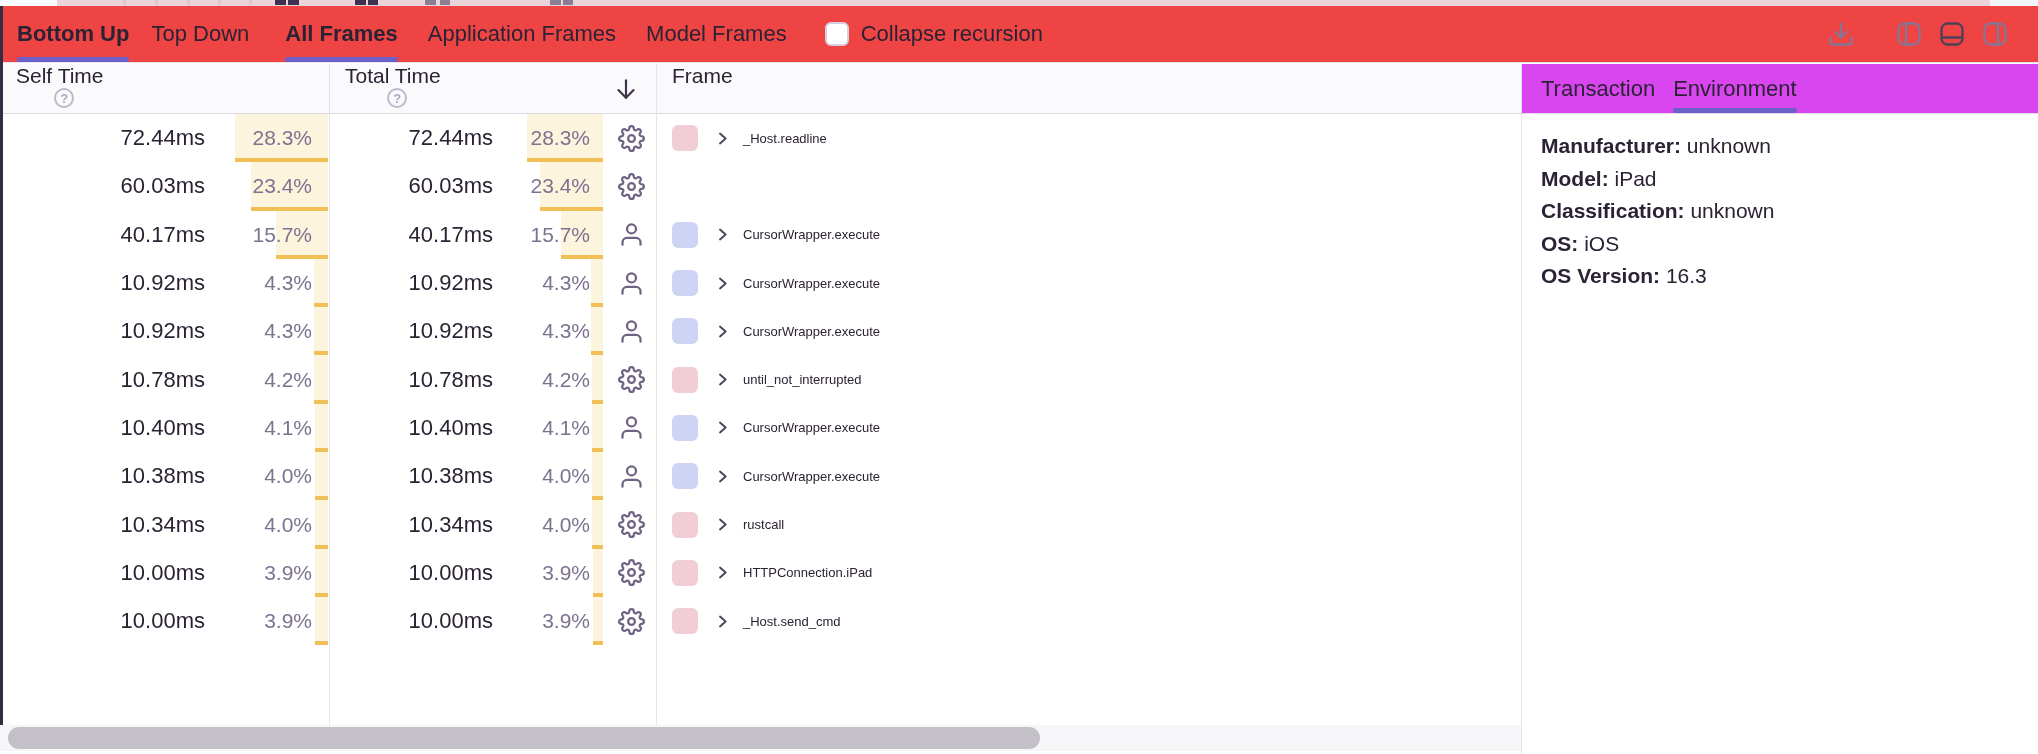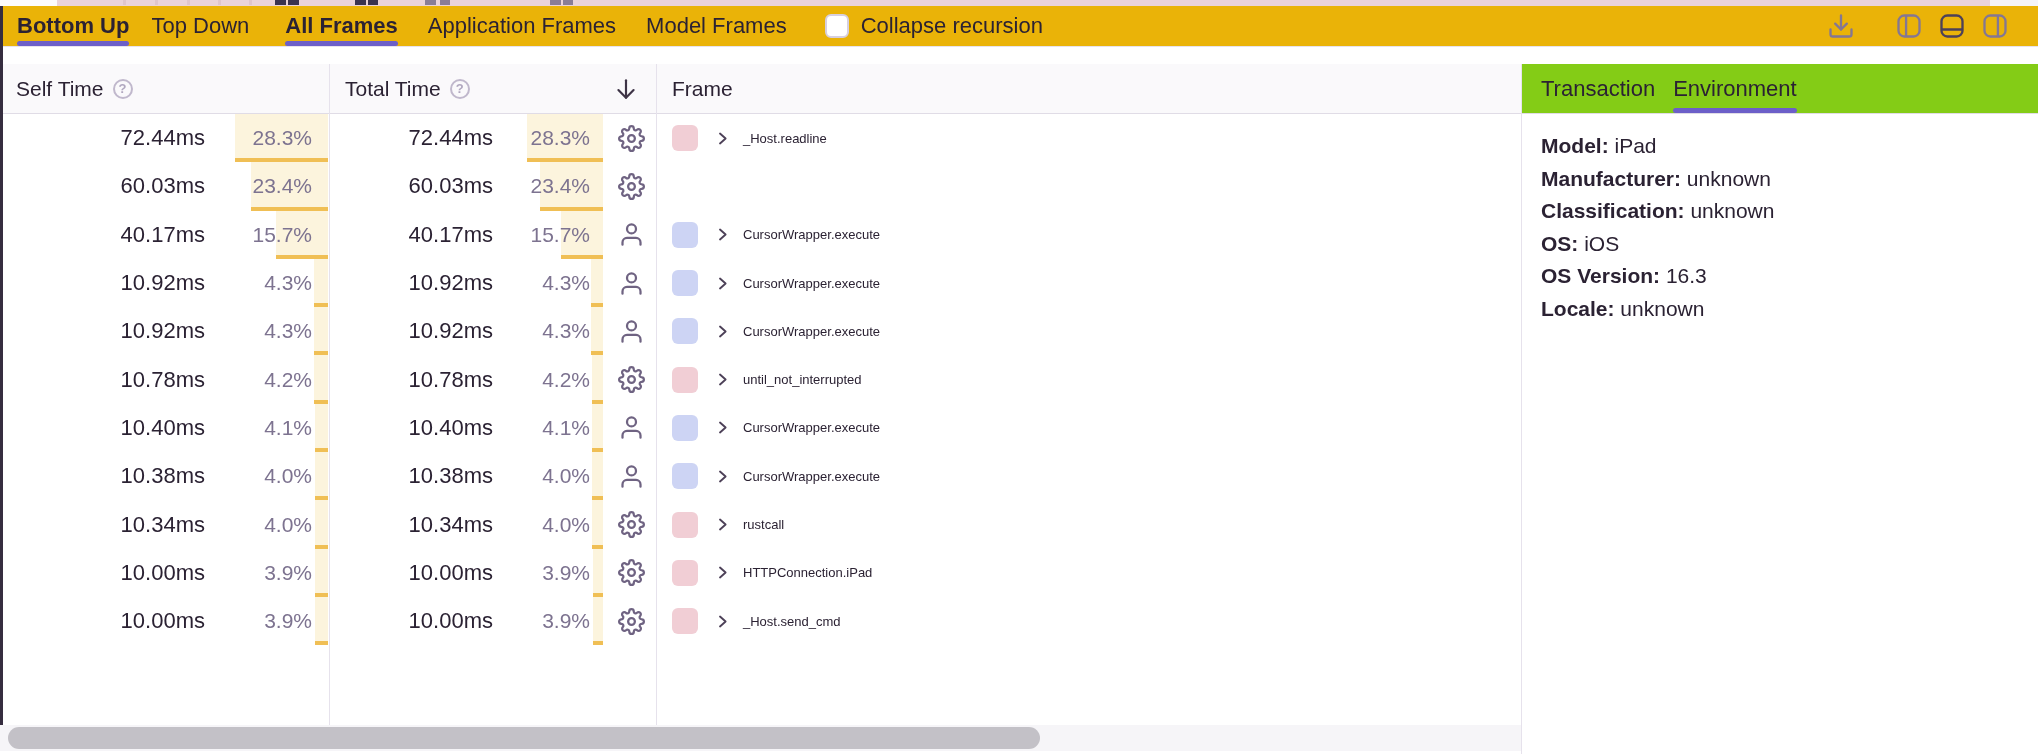--- a/index.html
+++ b/index.html
@@ -8,21 +8,21 @@
 
   
   .top-strip { position:absolute; left:0; top:0; width:2038px; height:6px; background:#ead3d9; }
   .top-strip .seg { position:absolute; top:0; height:6px; }
   .top-strip .tick { position:absolute; top:0; height:5px; }
 
   
   .left-edge { position:absolute; left:0; top:6px; width:3px; height:719px; background:#352d3f; z-index:5; }
 
   
-  .toolbar { position:absolute; left:0; top:6px; width:2038px; height:41px; background:#eab308;
+  .toolbar { position:absolute; left:0; top:6px; width:2038px; height:57px; background:#ef4444;
              border-bottom:1px solid #e7e3ec; display:flex; align-items:stretch; padding-left:17px; }
   .tab { position:relative; display:flex; align-items:center; font-size:22px; color:#2b2233;
          cursor:pointer; white-space:nowrap; }
   .tab + .tab { margin-left:22px; }
   .tabgroup { display:flex; align-items:stretch; }
   .tabgroup + .tabgroup { margin-left:36px;gap:8px; }
   .tab.active { font-weight:700; }
   .tab.active::after { content:""; position:absolute; left:0; right:0; bottom:0; height:5px;
                        background:#6c5fc8; border-radius:3px; }
   .collapse-wrap { display:flex; align-items:center; margin-left:38px; }
@@ -31,21 +31,21 @@
   .toolbar-icons { margin-left:auto; display:flex; align-items:center; padding-right:28px; gap:13px; }
   .tb-icon { width:30px; height:30px; display:flex; align-items:center; justify-content:center; cursor:pointer; }
   .tb-icon svg { stroke:#847794; }
   .tb-icon.active svg { stroke:#4d4158; }
   .tb-icon.dl { margin-right:25px; }
 
   
   .grid-head { position:absolute; left:0; top:64px; width:2038px; height:50px; background:#faf9fb;
                border-bottom:1px solid #e0dce6; }
   .h-cell { position:absolute; top:0; height:100%; display:flex; align-items:center; font-size:21px;
-            font-weight:500; color:#2b2233; }
+            font-weight:500; color:#2b2233;flex-direction:column; }
   .h-self  { left:16px; }
   .h-total { left:345px; }
   .h-frame { left:672px; }
   .help { display:inline-flex; align-items:center; justify-content:center; width:20px; height:20px;
           border:2px solid #c0b8cc; border-radius:50%; color:#b0a7bf; font-size:13px; font-weight:700;
           margin-left:9px; cursor:pointer; }
   .sort-arrow { position:absolute; right:1399px; top:12px; cursor:pointer; }
 
   
   .table-area { position:absolute; left:0; top:114px; width:1521px; height:611px; background:#fff; overflow:hidden; }
@@ -76,21 +76,21 @@
   .sq.application { background:#cdd4f4; }
   .chev { margin-left:17px; flex:0 0 auto; }
   .fname { margin-left:13px; font-size:13px; color:#2b2233; white-space:nowrap; }
 
   
   .hscroll { position:absolute; left:0; top:725px; width:1521px; height:26px; background:#f6f5f8; cursor:pointer; }
   .hthumb { position:absolute; left:8px; top:2px; width:1032px; height:22px; border-radius:11px; background:#c3c1c7; cursor:grab; }
 
   
   .right-panel { position:absolute; left:1522px; top:64px; width:516px; height:690px; background:#fff; }
-  .rp-tabs { height:50px; background:#84cc16; border-bottom:1px solid #e0dce6; display:flex; align-items:stretch; padding-left:19px; }
+  .rp-tabs { height:50px; background:#d946ef; border-bottom:1px solid #e0dce6; display:flex; align-items:stretch; padding-left:19px; }
   .rp-tab { position:relative; display:flex; align-items:center; font-size:22px; color:#2b2233; cursor:pointer; }
   .rp-tab + .rp-tab { margin-left:18px; }
   .rp-tab.active { font-weight:400; }
   .rp-tab.active::after { content:""; position:absolute; left:0; right:0; bottom:0; height:5px;
                           background:#6c5fc8; border-radius:3px; }
   .rp-body { padding:16px 0 0 19px; }
   .env-line { font-size:21px; line-height:32.5px; color:#2b2233; }
   .env-label { font-weight:700; }
 </style>
 </head>
@@ -468,22 +468,21 @@
   <div class="hscroll">
     <div class="hthumb"></div>
   </div>
 
   <div class="right-panel">
     <div class="rp-tabs" id="rp-tabs">
         <div class="rp-tab">Transaction</div>
         <div class="rp-tab active">Environment</div>
       </div>
     <div class="rp-body" id="env-body">
+        <div class="env-line"><span class="env-label">Manufacturer: </span><span>unknown</span></div>
         <div class="env-line"><span class="env-label">Model: </span><span>iPad</span></div>
-        <div class="env-line"><span class="env-label">Manufacturer: </span><span>unknown</span></div>
         <div class="env-line"><span class="env-label">Classification: </span><span>unknown</span></div>
         <div class="env-line"><span class="env-label">OS: </span><span>iOS</span></div>
         <div class="env-line"><span class="env-label">OS Version: </span><span>16.3</span></div>
-        <div class="env-line"><span class="env-label">Locale: </span><span>unknown</span></div>
       </div>
   </div>
 
 </div>
 
 </body></html>

